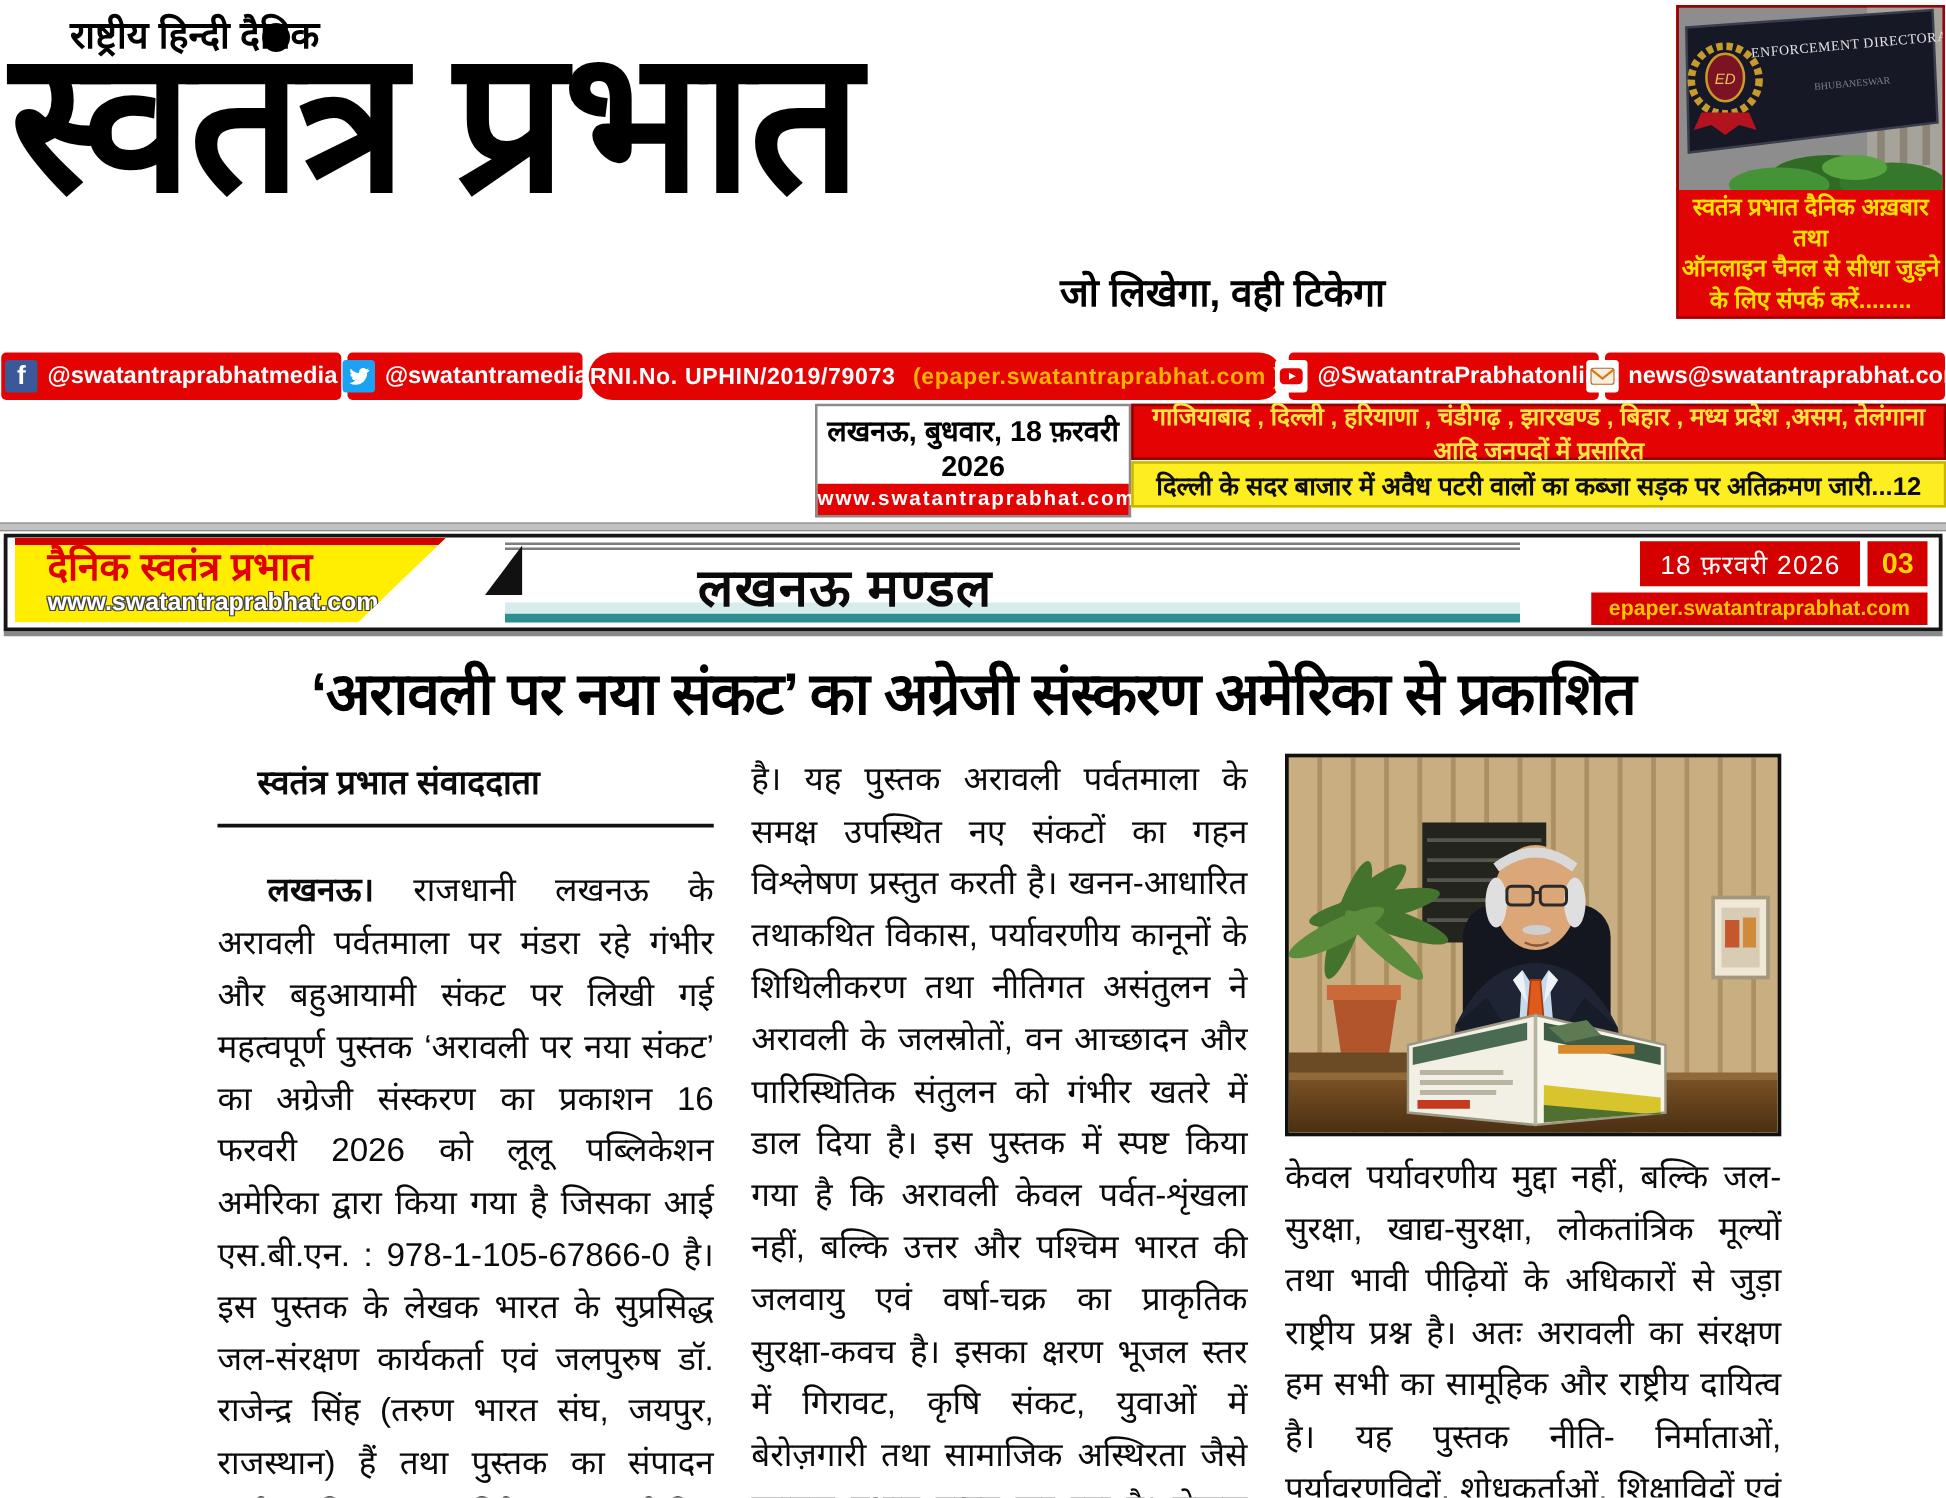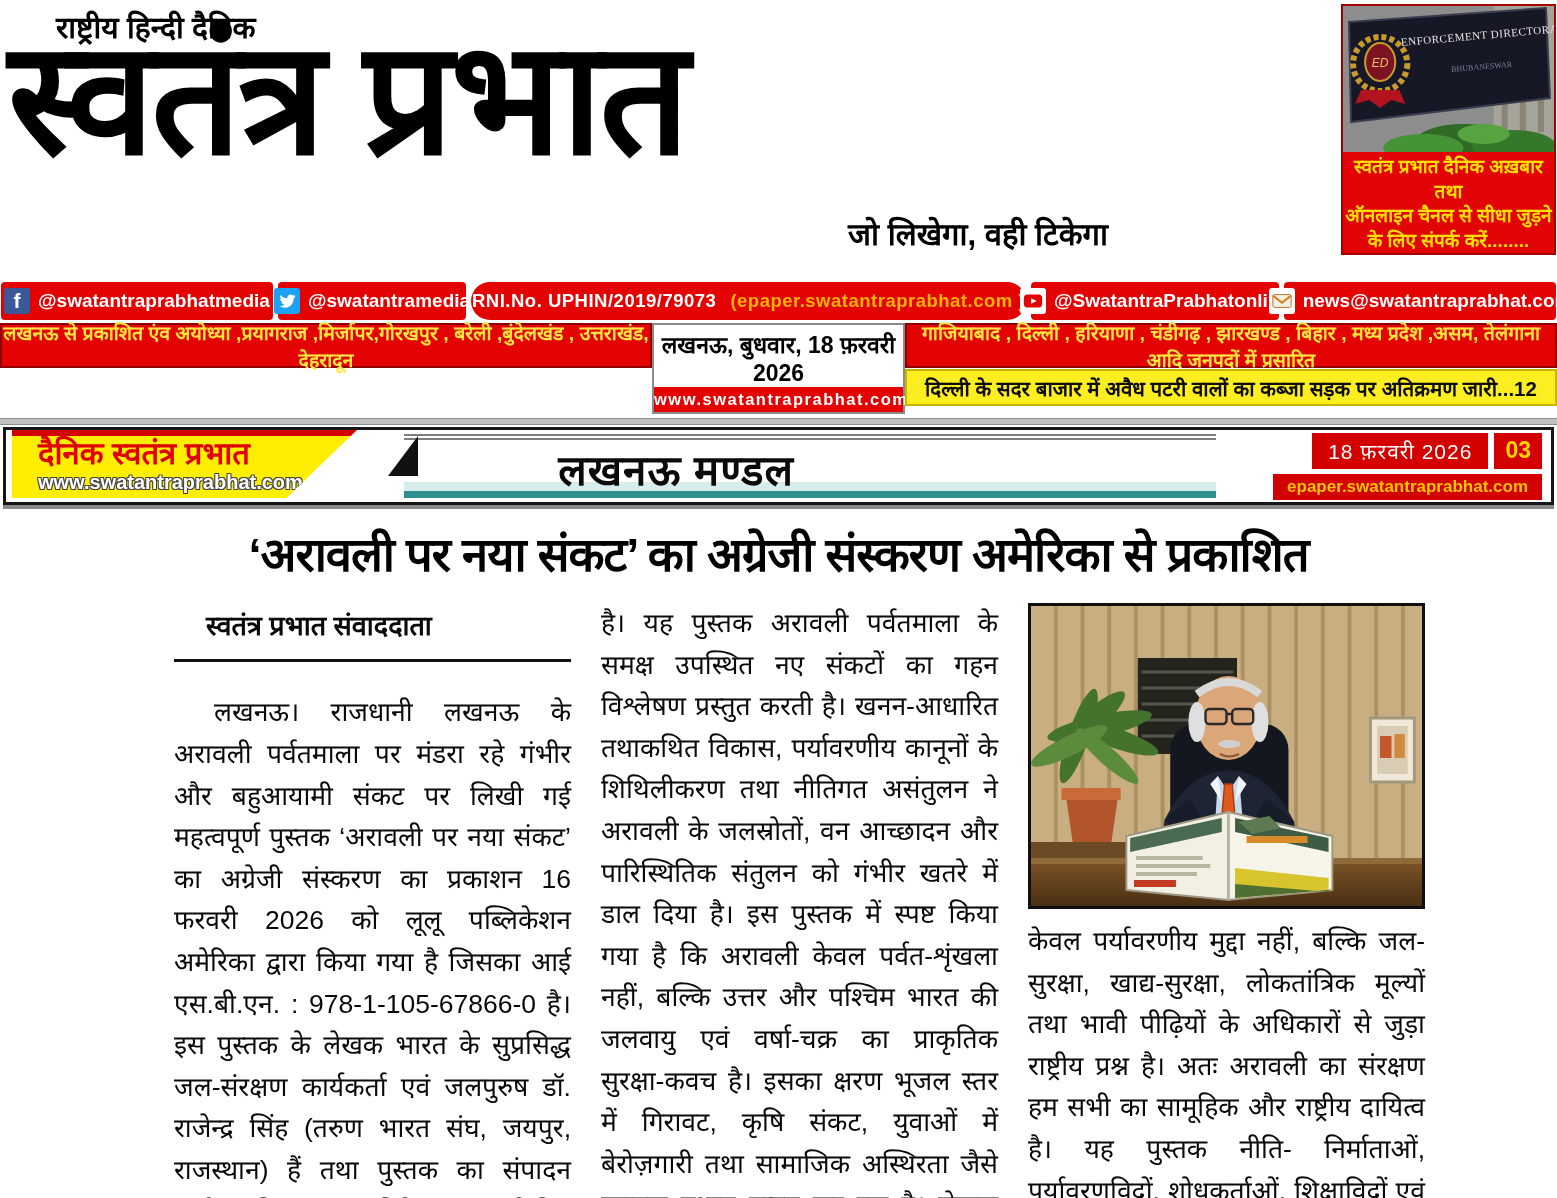--- a/index.html
+++ b/index.html
@@ -77,21 +77,21 @@
   .date-box { background:#d40000; color:#fff; font-weight:400; font-size:21px; padding:4px 16px; letter-spacing:1px; }
   .pageno-box { background:#d40000; color:#ffd400; font-weight:900; font-size:23px; padding:4px 11px; }
   .epaper-box { background:#d40000; color:#ffc400; font-weight:800; font-size:17px; padding:3px 14px; }
 
   
   .headline { text-align:center; font-size:47px; font-weight:900; color:#000; margin:16px 60px 4px; letter-spacing:-1px; }
   .article-cols { display:flex; gap:30px; padding:14px 132px 0 174px; }
   .col { flex:1; font-size:26.5px; line-height:1.57; text-align:justify; color:#0a0a0a; }
   .byline { font-weight:900; font-size:27px; padding:2px 0 12px 32px; border-bottom:3px solid #111; margin-bottom:30px; }
   .lead { text-indent:40px; }
-  .dateline { font-weight:400;margin-top:27px; }
+  .dateline { font-weight:700;margin-top:27px; }
   .photo-frame { border:3px solid #101010; margin-bottom:12px; background:#cbb289; }
   .photo-frame svg { display:block; width:100%; height:300px; }
 </style>
 </head>
 <body>
 
 <header class="masthead">
   <div class="kicker">राष्ट्रीय हिन्दी दैनिक</div>
   <h1 class="mast-title">स्वतंत्र प्रभात</h1>
   <div class="tagline">जो लिखेगा, वही टिकेगा</div>
@@ -158,21 +158,20 @@
           <rect x="2" y="5" width="20" height="14" rx="2" fill="#f5efe2" stroke="#b56a1e"></rect>
           <path d="M2,6 12,14 22,6" fill="none" stroke="#d97816" stroke-width="2"></path>
         </svg>
     </span>
     <span>news@swatantraprabhat.com</span>
   </div>
 </div>
 
 <div class="info-grid">
   <div class="stack">
-    <div class="bar-red">लखनऊ से प्रकाशित एंव अयोध्या ,प्रयागराज ,मिर्जापर,गोरखपुर , बरेली ,बुंदेलखंड , उत्तराखंड, देहरादून</div>
   </div>
   <div class="center-box">
     <div class="date-line">लखनऊ, बुधवार, 18 फ़रवरी 2026</div>
     <div class="www-strip">www.swatantraprabhat.com</div>
   </div>
   <div class="stack">
     <div class="bar-red">गाजियाबाद , दिल्ली , हरियाणा , चंडीगढ़ , झारखण्ड , बिहार , मध्य प्रदेश ,असम, तेलंगाना आदि जनपदों में प्रसारित</div>
     <div class="bar-ticker">दिल्ली के सदर बाजार में अवैध पटरी वालों का कब्जा सड़क पर अतिक्रमण जारी...12</div>
   </div>
 </div>

